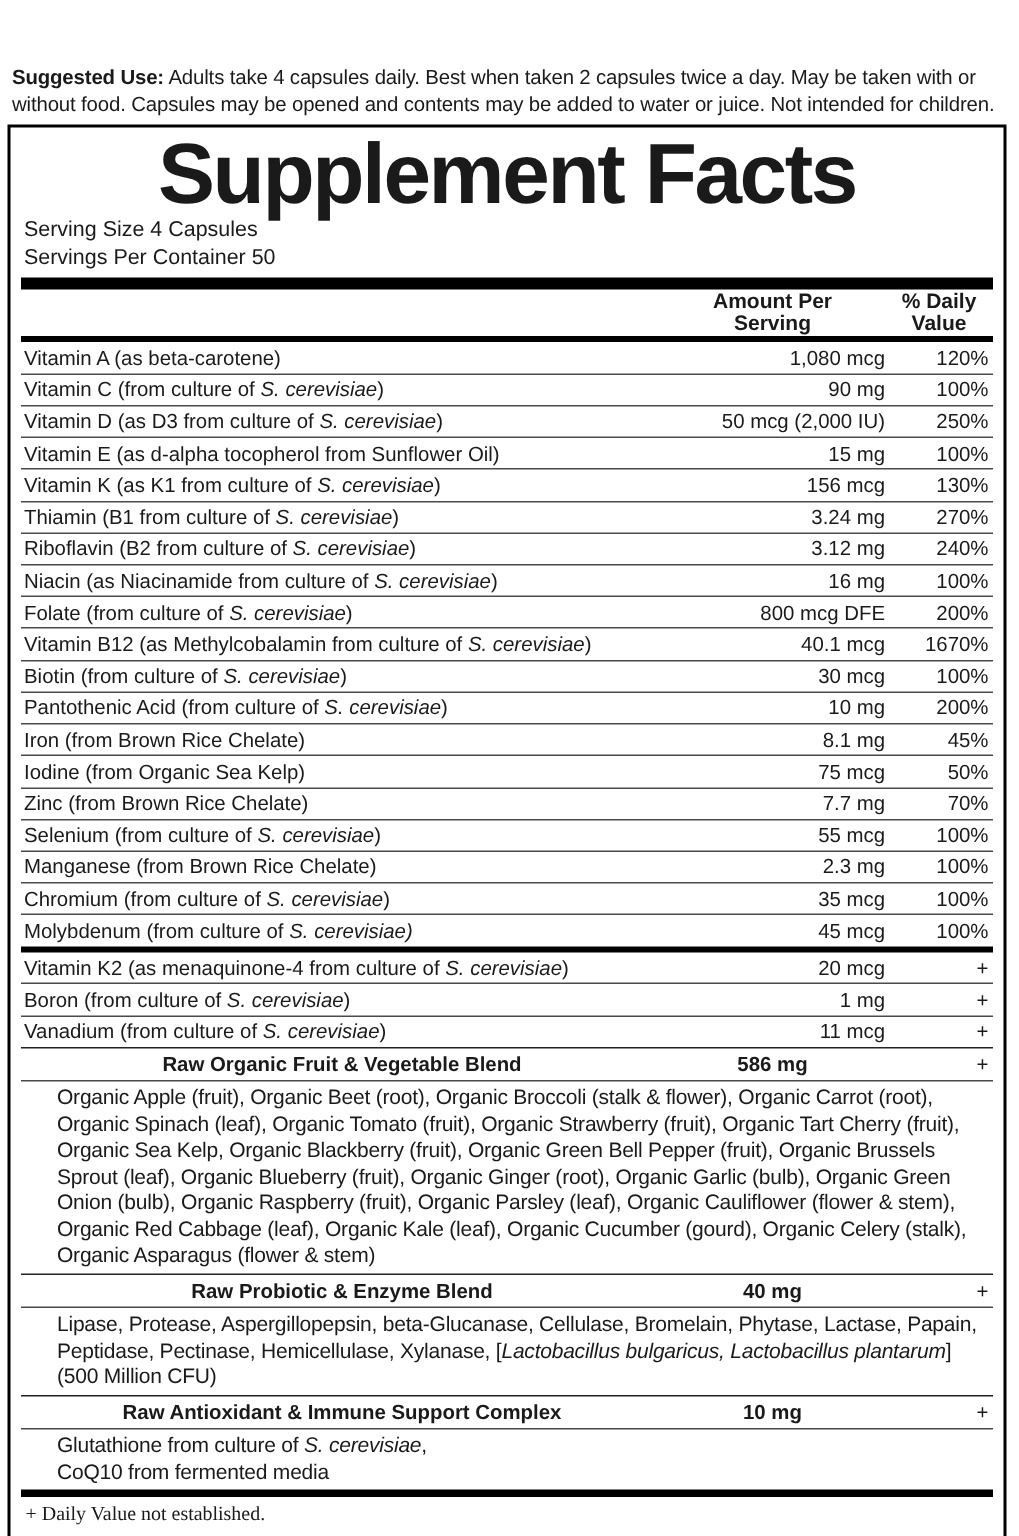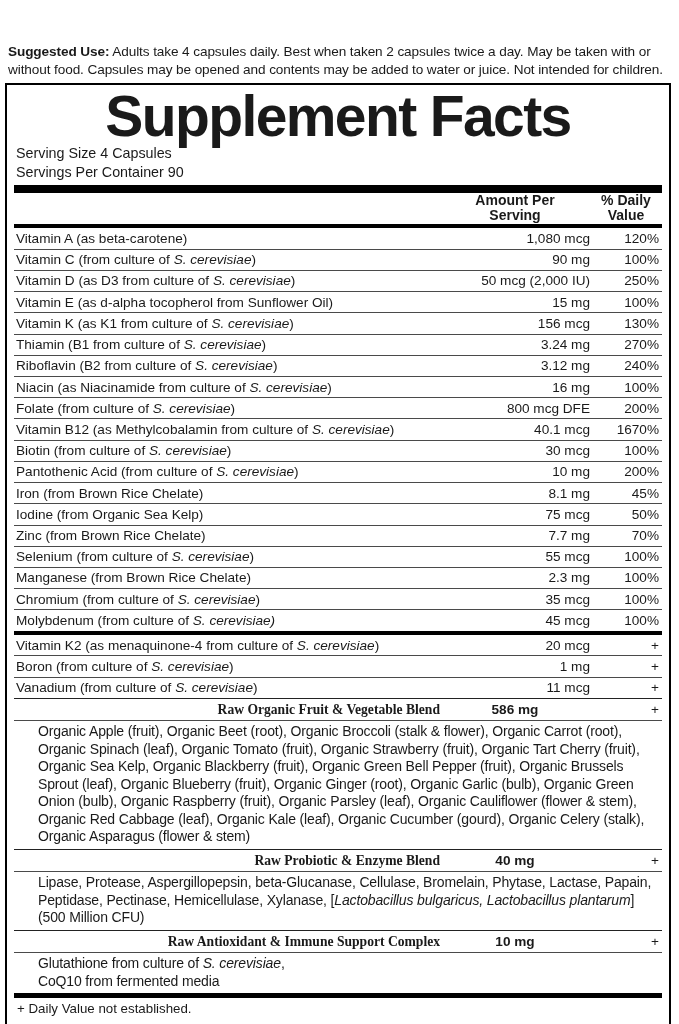--- a/index.html
+++ b/index.html
@@ -107,39 +107,40 @@
   tr.nutrient td.name   { text-align: left;   padding-left: 2px; }
   tr.nutrient td.amount { text-align: right; }
   tr.nutrient td.dv     { text-align: right;  padding-right: 3px; }
 
   tr.blend > td {
     font-weight: bold;
     padding: 3px 0 3px 0;
     border-top: 1.8px solid #222;
     line-height: 1.12;
   }
-  tr.blend td.name   { text-align: right;   padding-left: 2px; font-family: Liberation Serif, serif; }
+  tr.blend td.name   { text-align: center;   padding-left: 2px; }
   tr.blend td.amount { text-align: center; font-weight: bold; }
   tr.blend td.dv     { text-align: right;  padding-right: 3px; font-weight: normal; }
 
   tr.sublist > td {
     border-top: 1.2px solid #4a4a4a;
     padding: 2px 4px 3px 24px;
     line-height: 1.255;
     font-size: 14px;
     white-space: normal;
     text-align: left;
     letter-spacing: -0.15px;
   }
 
   .footnote {
     font-size: 13.3px;
     padding: 3px 0 4px 3px;
     line-height: 1.15;
     border-top: none;
+    font-family: Liberation Serif, serif;
   }
 
   .other-ing {
     font-size: 13.6px;
     line-height: 1.25;
     padding: 6px 8px 0 6px;
     letter-spacing: -0.1px;
   }
   .other-ing .lead { font-weight: bold; }
 
@@ -152,21 +153,21 @@
 
   <div class="suggested-use">
     <span class="lead">Suggested Use:</span><span> Adults take 4 capsules daily. Best when taken 2 capsules twice a day. May be taken with or without food. Capsules may be opened and contents may be added to water or juice. Not intended for children.</span>
   </div>
 
   <div class="facts-box">
 
     <div class="facts-title">Supplement Facts</div>
 
     <div class="serving-info">Serving Size 4 Capsules</div>
-    <div class="serving-info">Servings Per Container 90</div>
+    <div class="serving-info">Servings Per Container 50</div>
 
     <div class="bar-thick"></div>
 
     <table class="facts">
       <colgroup>
         <col class="col-name">
           <col class="col-amount">
           <col class="col-dv">
       </colgroup>
       <thead>

